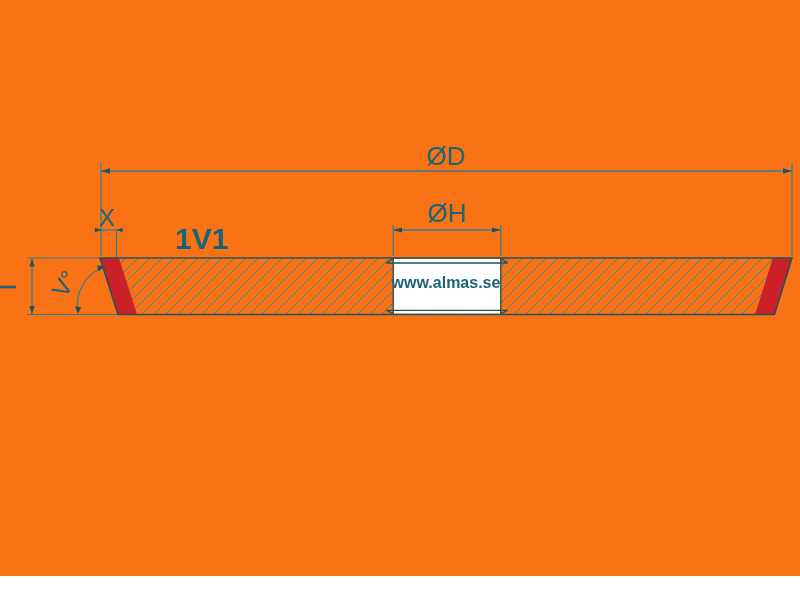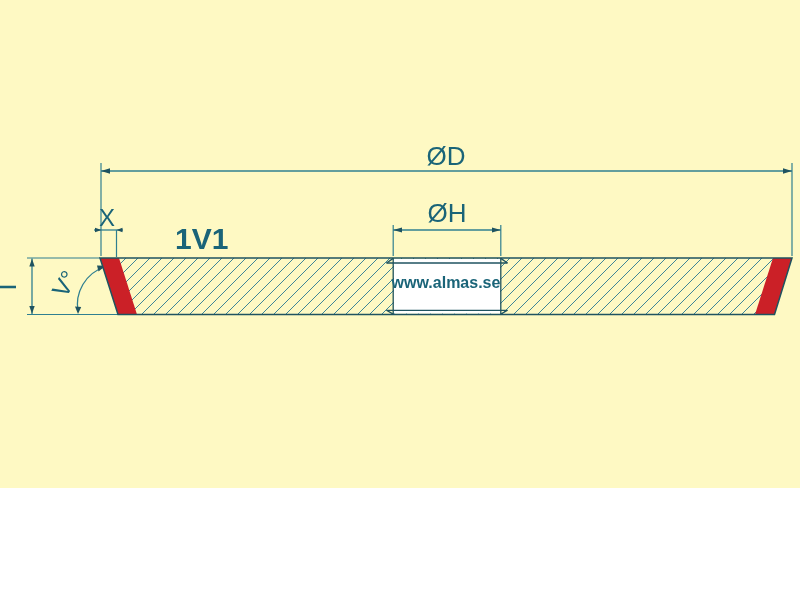--- a/index.html
+++ b/index.html
@@ -3,22 +3,22 @@
 <meta charset="utf-8">
 <style>
   html, body {
     margin: 0;
     padding: 0;
     background: #ffffff;
   }
   .stage {
     position: relative;
     width: 800px;
-    height: 488px;
-    background: #fef9c3;
+    height: 576px;
+    background: #f97316;
     overflow: hidden;
   }
   svg text {
     font-family: "Liberation Sans", sans-serif;
     fill: #1a6478;
   }
   .dim-label { font-size: 26px; }
   .dim-label-small { font-size: 24px; }
   .type-label { font-size: 30px; font-weight: bold; }
   .brand-label { font-size: 16px; font-weight: bold; }

